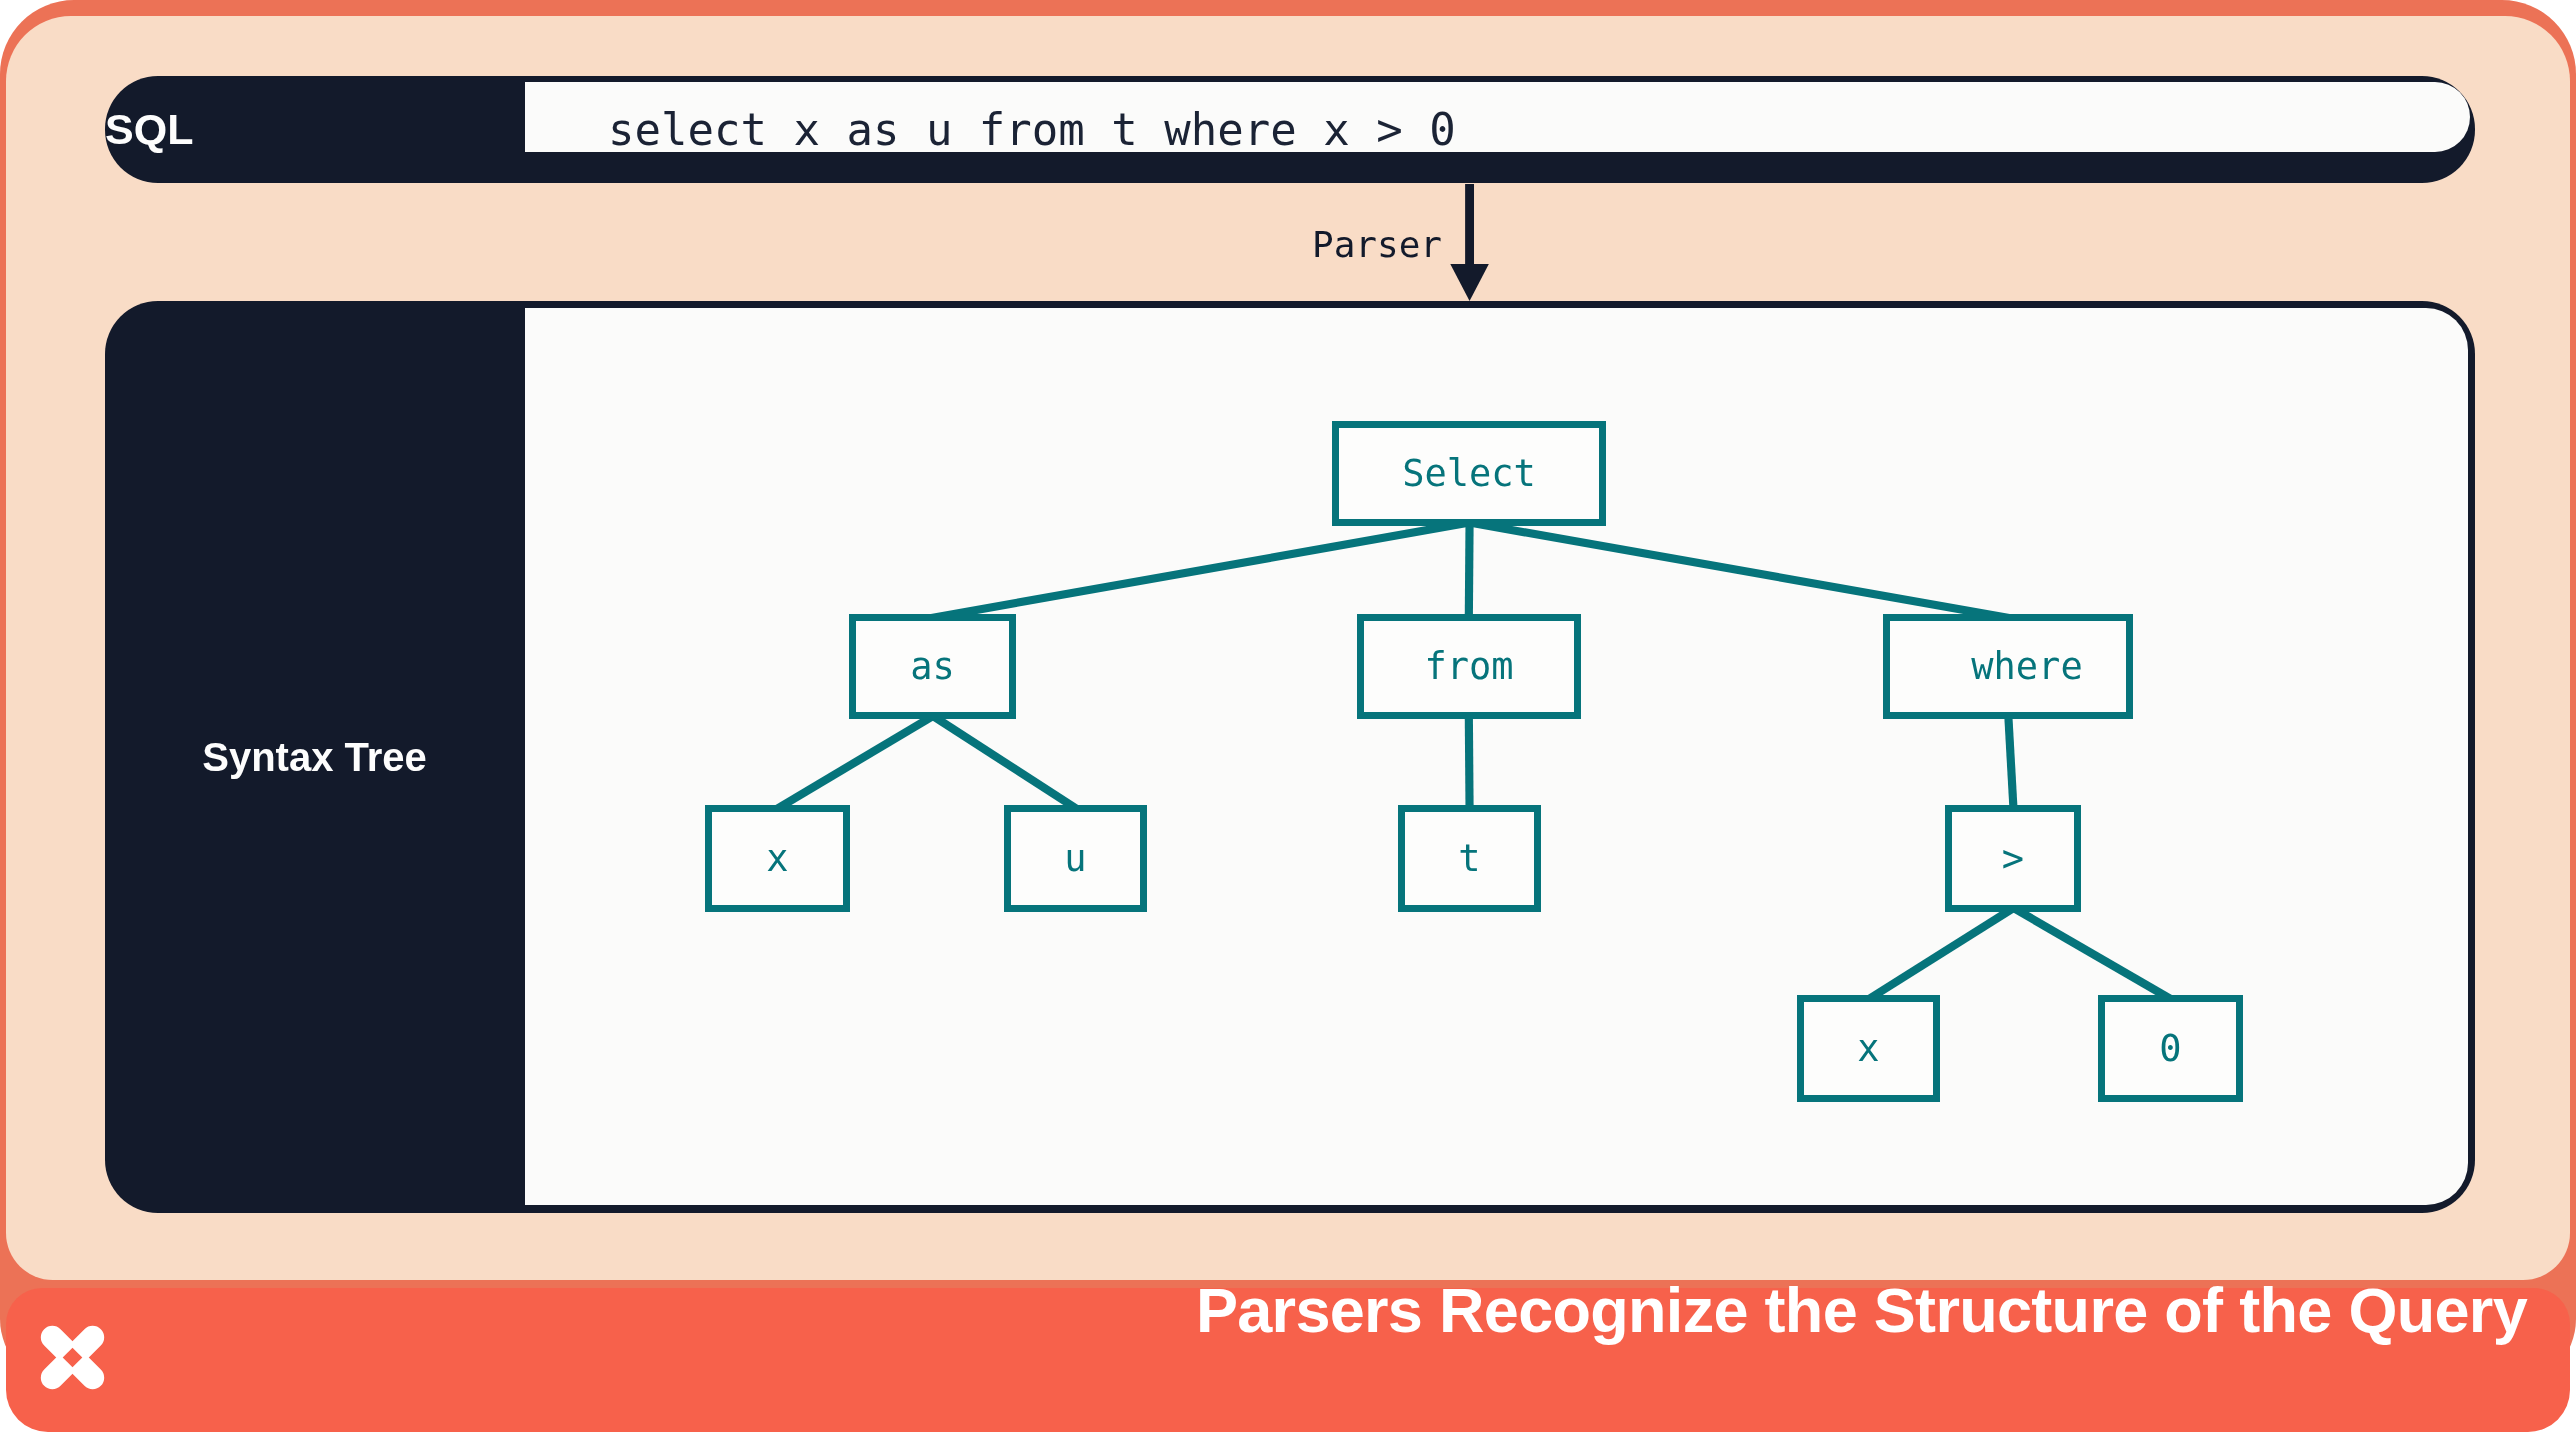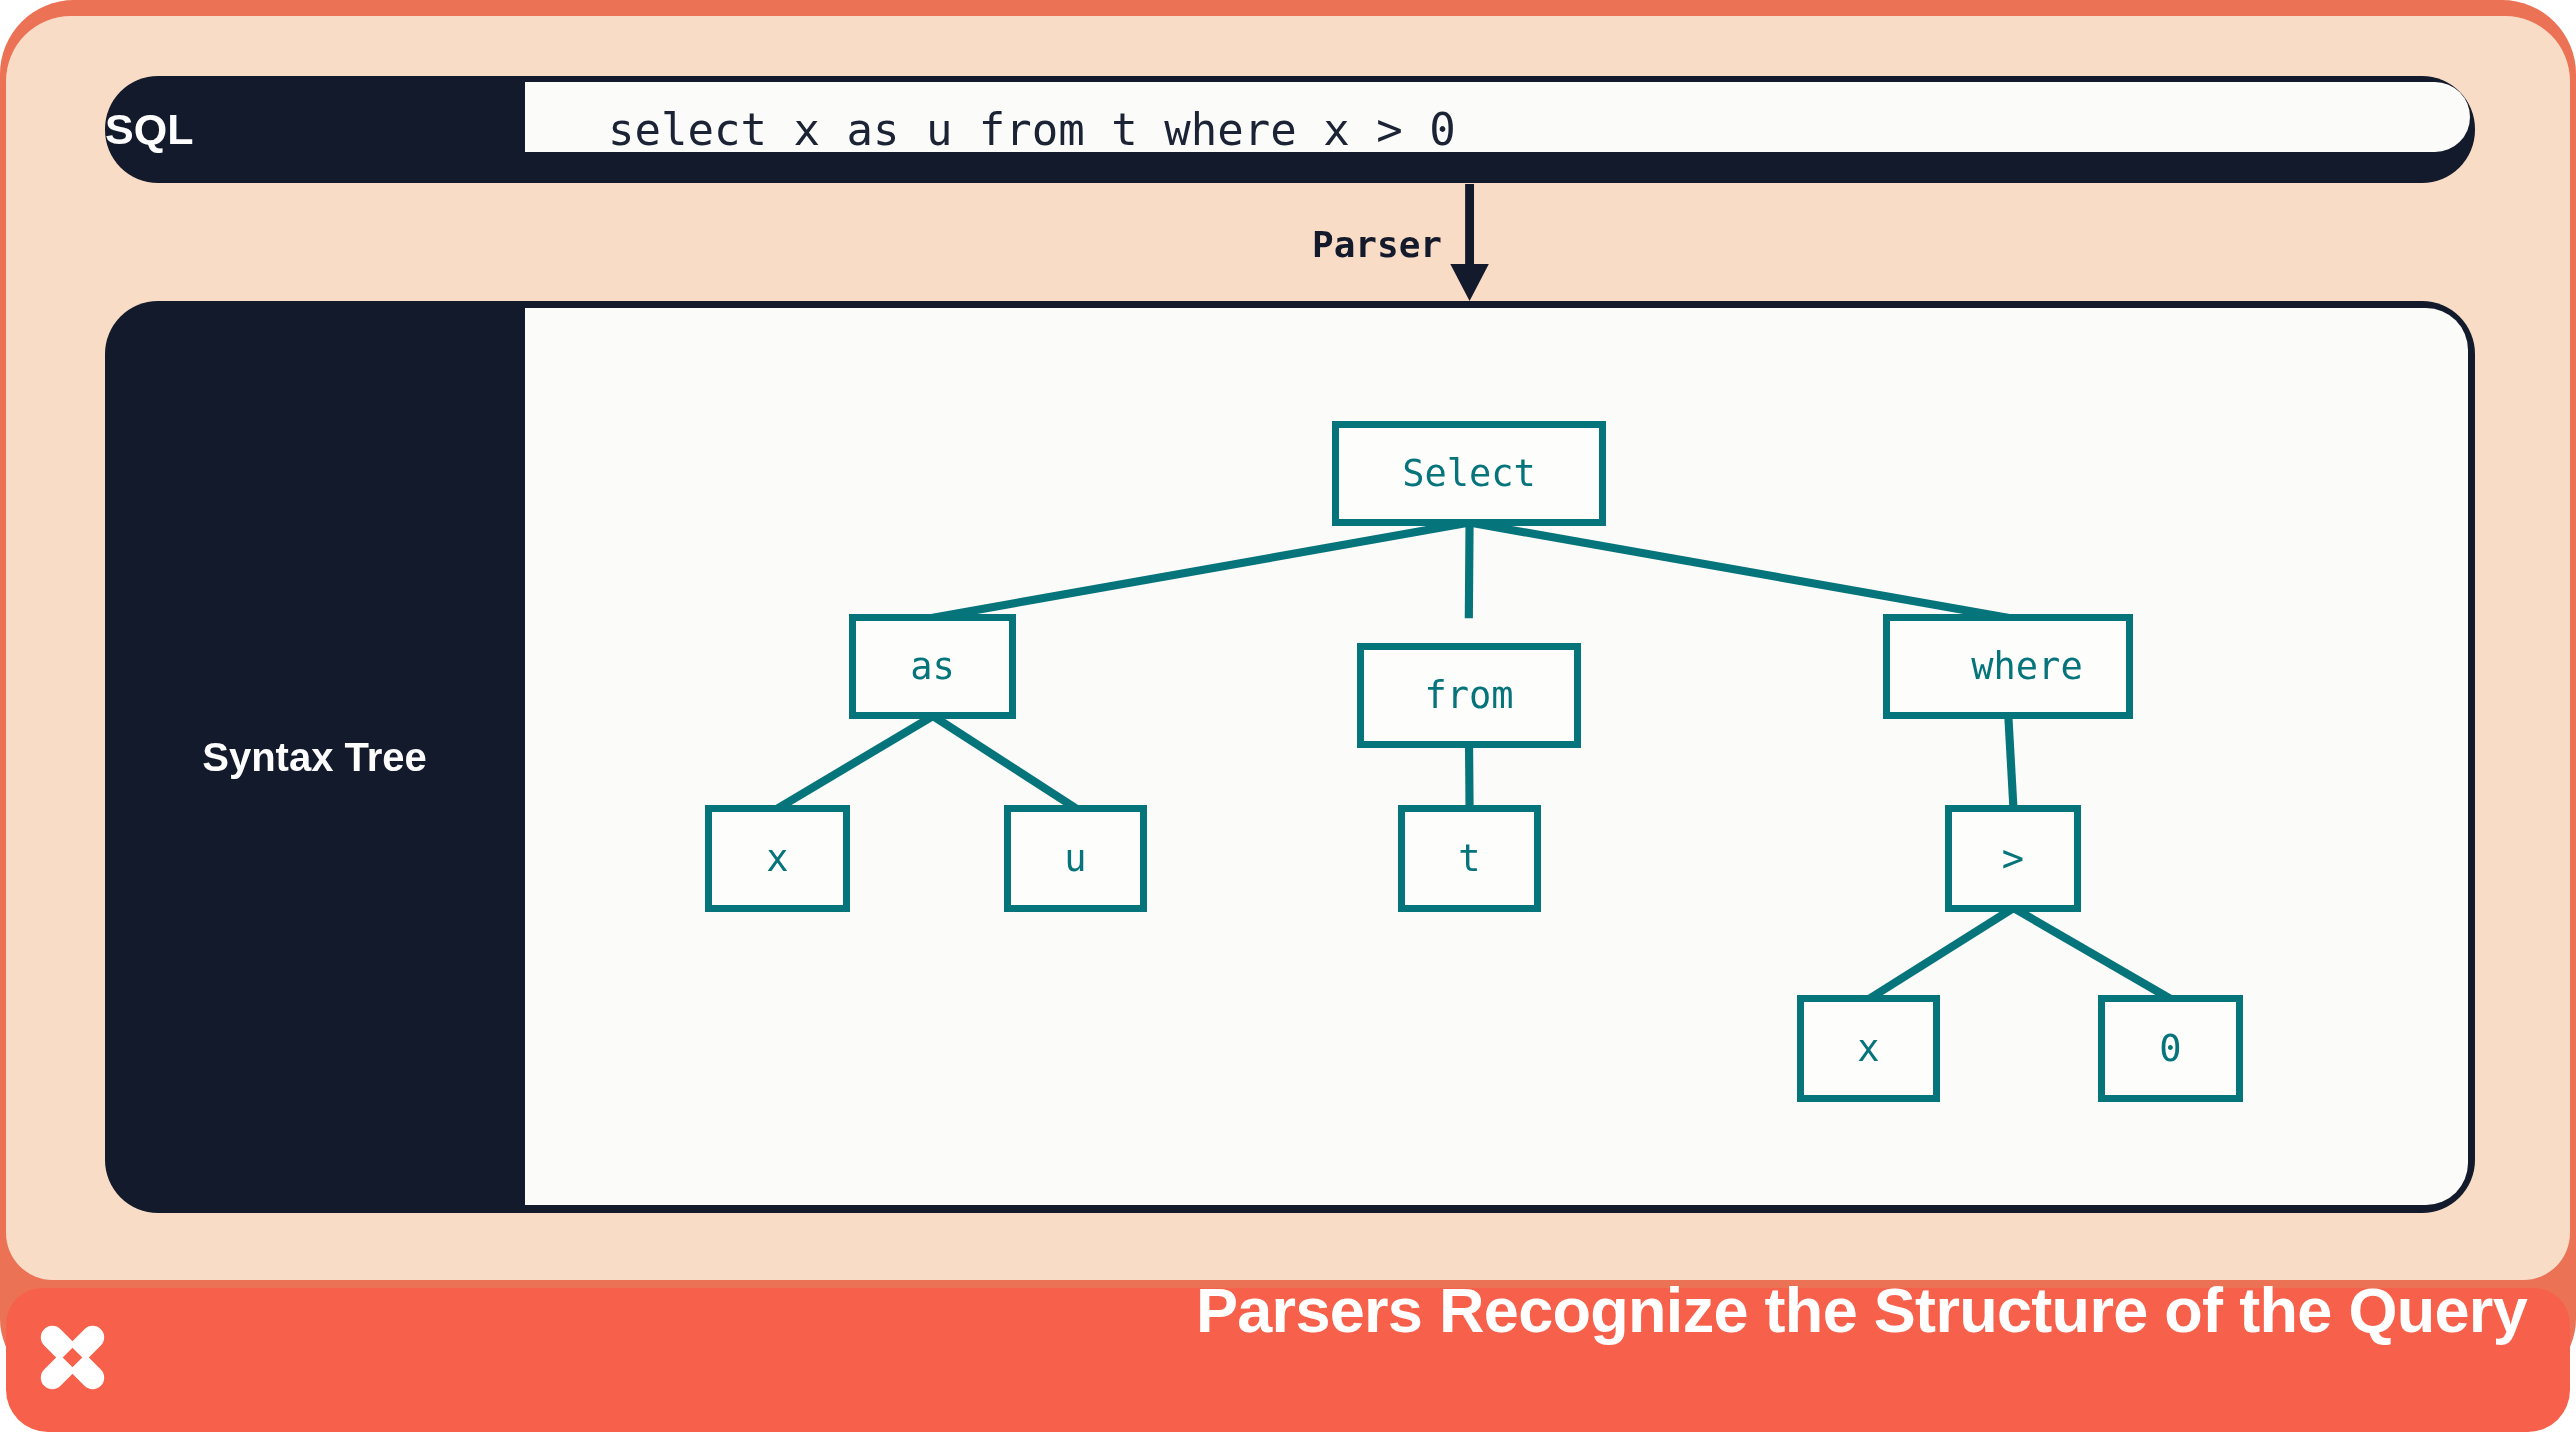--- a/index.html
+++ b/index.html
@@ -22,40 +22,40 @@
              font-size:43px;font-weight:bold;}
   .sql-query-box{position:absolute;left:525px;top:82px;width:1945px;height:70px;
                  background:#fbfbfa;border-radius:0 47px 47px 0;}
   .sql-query{position:absolute;left:83px;top:0;height:95px;line-height:96px;
              color:#1b2335;font-size:44px;
              font-family:"DejaVu Sans Mono",monospace;white-space:pre;}
 
   
   .parser-label{position:absolute;left:1186px;top:224px;width:256px;height:42px;
                 text-align:right;color:#131a2b;font-size:36px;
-                font-family:"DejaVu Sans Mono",monospace;font-weight:bold;}
+                font-family:"DejaVu Sans Mono",monospace;}
   .arrow-svg{position:absolute;left:0;top:0;pointer-events:none;}
 
   
   .tree-card{position:absolute;left:105px;top:301px;width:2370px;height:912px;
              background:#131a2b;border-radius:53px;}
   .tree-content{position:absolute;left:525px;top:308px;width:1943px;height:897px;
                 background:#fbfbfa;border-radius:0 42px 42px 0;}
   .tree-label{position:absolute;left:105px;top:731px;width:419px;height:52px;
               line-height:52px;text-align:center;color:#fdfdfd;
               font-size:40px;font-weight:bold;}
 
   .edges{position:absolute;left:0;top:0;pointer-events:none;}
 
   .node{position:absolute;box-sizing:border-box;border:7.4px solid #06747b;
         background:#fdfdfc;display:flex;align-items:center;justify-content:center;
         color:#06747b;font-size:37px;font-family:"DejaVu Sans Mono",monospace;}
   .n-select{left:1332px;top:421px;width:274px;height:105px;}
   .n-as    {left:849px;top:614px;width:167px;height:105px;}
-  .n-from  {left:1357px;top:614px;width:224px;height:105px;margin-top:29px;}
+  .n-from  {left:1357px;top:614px;width:224px;height:105px;}
   .n-where {left:1883px;top:614px;width:250px;height:105px;padding-left:38px;}
   .n-x1    {left:705px; top:805px;width:145px;height:107px;}
   .n-u     {left:1004px;top:805px;width:143px;height:107px;}
   .n-t     {left:1398px;top:805px;width:143px;height:107px;}
   .n-gt    {left:1945px;top:805px;width:136px;height:107px;}
   .n-x2    {left:1797px;top:995px;width:143px;height:107px;}
   .n-zero  {left:2098px;top:995px;width:145px;height:107px;}
 
   
   .footer-title{position:absolute;right:49px;top:1281px;height:59px;line-height:59px;

